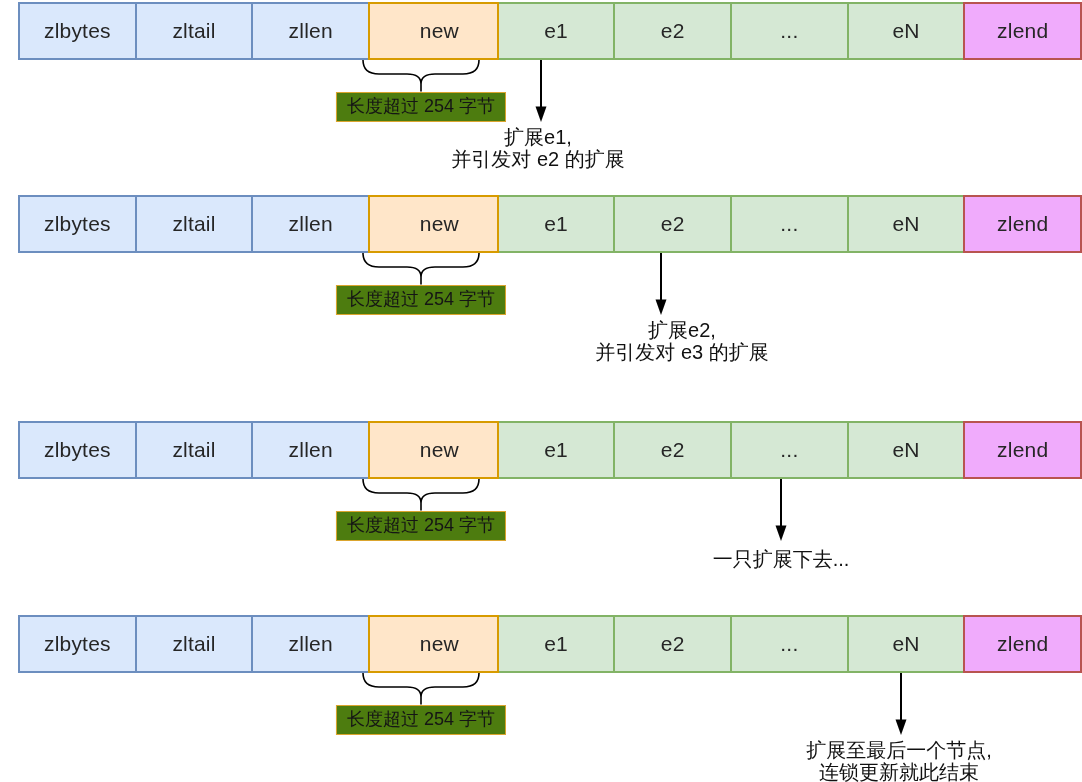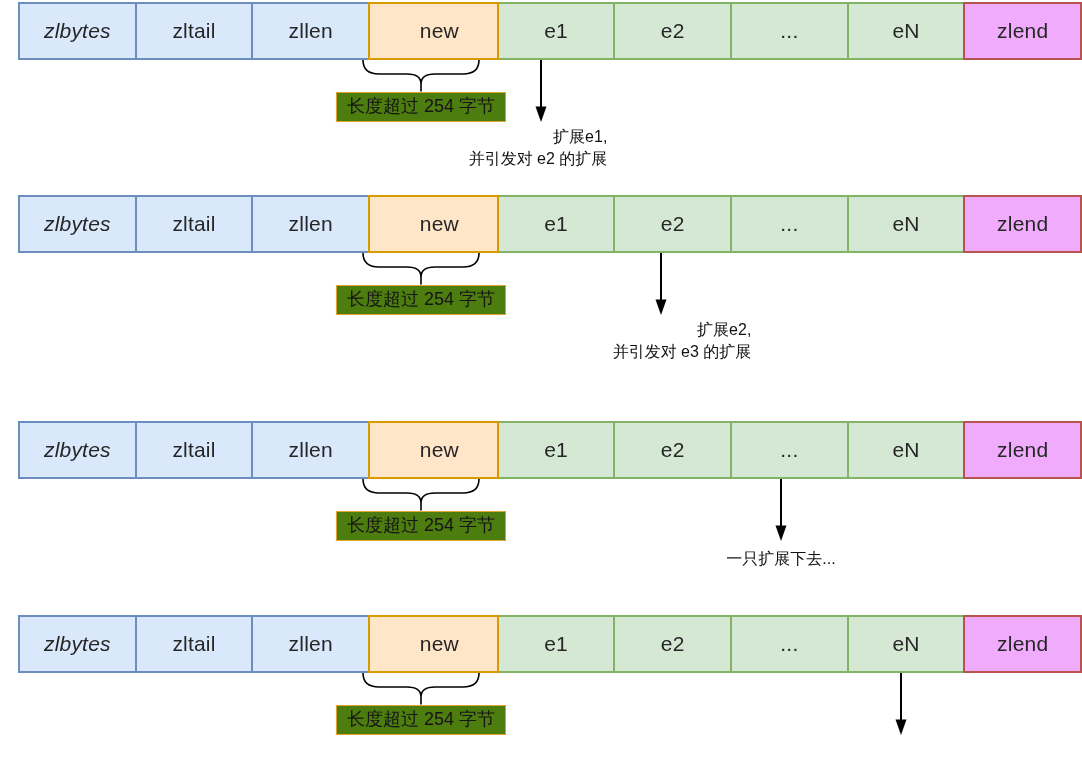--- a/index.html
+++ b/index.html
@@ -12,21 +12,21 @@
   .r3{top:421px;}
   .r4{top:615px;}
 
   .bar{position:absolute;top:0;left:0;width:1082px;height:58px;display:flex;}
   .cell{
     flex:1 1 0;box-sizing:border-box;position:relative;
     display:flex;align-items:center;justify-content:center;
     border:2px solid;margin-left:-2px;
     font-size:21px;color:#262626;letter-spacing:0.2px;
   }
-  .cell:first-child{margin-left:18px;font-style:italic;}
+  .cell:first-child{margin-left:18px;}
   .t-blue  {background:#dae8fc;border-color:#6c8ebf;z-index:1;}
   .t-orange{background:#ffe6c9;border-color:#d79b00;z-index:3;padding-left:12px;}
   .t-green {background:#d5e8d4;border-color:#82b366;z-index:1;}
   .t-red   {background:#f0abfc;border-color:#b85450;z-index:2;}
 
   .brace{position:absolute;top:58px;left:361px;width:120px;height:32px;}
 
   .note{
     position:absolute;top:90px;left:421px;transform:translateX(-50%);
     box-sizing:border-box;height:30px;line-height:27px;padding:0 10px;
@@ -35,21 +35,21 @@
   }
 
   .arrow{position:absolute;top:58px;width:20px;height:62px;transform:translateX(-50%);}
   .r1 .arrow{left:541px;}
   .r2 .arrow{left:661px;}
   .r3 .arrow{left:781px;}
   .r4 .arrow{left:901px;}
 
   .caption{
     position:absolute;top:124px;transform:translateX(-50%);
-    text-align:right;font-size:16px;line-height:22px;color:#111111;white-space:nowrap;
+    text-align:center;font-size:20px;line-height:22px;color:#111111;white-space:nowrap;
   }
   .r1 .caption{left:538px;}
   .r2 .caption{left:682px;}
   .r3 .caption{left:781px;top:127px;}
   .r4 .caption{left:899px;}
 </style>
 </head>
 <body>
 
 <div id="canvas">
@@ -145,15 +145,19 @@
       <div class="cell t-red">zlend</div>
     </div>
     <svg class="brace" viewBox="0 0 120 32">
       <path d="M 2 0 C 2 10 8 14 18 14 H 46 C 55 14 60 17 60 24 V 31 V 24 C 60 17 65 14 74 14 H 102 C 112 14 118 10 118 0" fill="none" stroke="#000" stroke-width="1.6" stroke-linecap="round" stroke-linejoin="round"></path>
     </svg>
     <div class="note">长度超过 254 字节</div>
     <svg class="arrow" viewBox="0 0 20 62">
       <line x1="10" y1="0" x2="10" y2="48" stroke="#000" stroke-width="2"></line>
       <polygon points="10,62 4.5,46.5 15.5,46.5" fill="#000"></polygon>
     </svg>
+    <div class="caption">
+      <div class="cap-line">扩展至最后一个节点,</div>
+      <div class="cap-line">连锁更新就此结束</div>
+    </div>
   </div>
 
 </div>
 
 </body></html>

